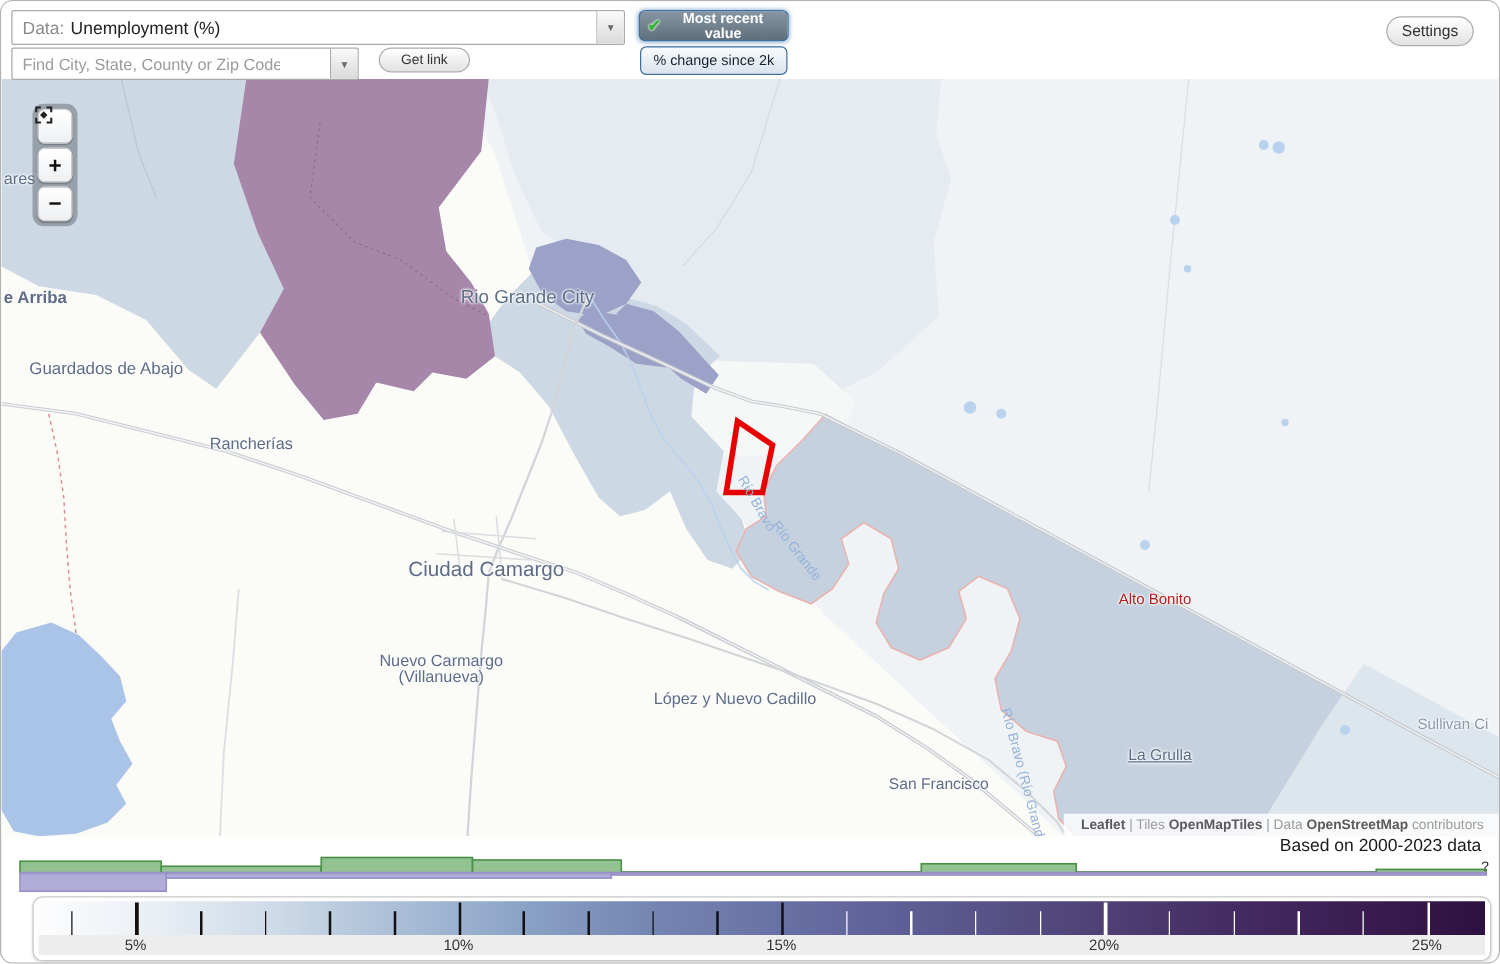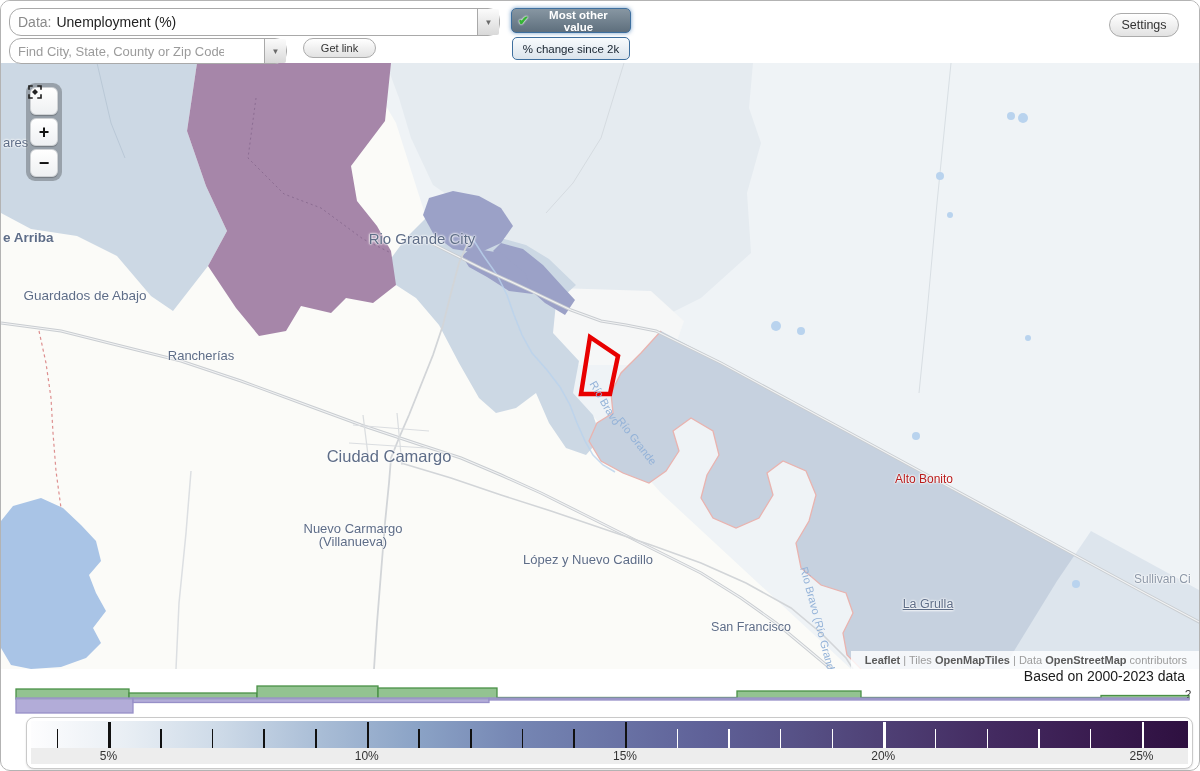--- a/index.html
+++ b/index.html
@@ -1,20 +1,20 @@
 <!DOCTYPE html>
 <html><head>
 <meta charset="utf-8">
 <style>
   html,body{margin:0;padding:0;background:#fff;font-family:"Liberation Sans",sans-serif;}
   #page{position:relative;width:1200px;height:771px;box-sizing:border-box;border:1px solid #b3b3b3;border-radius:10px;overflow:hidden;background:#fff;}
 
   
   #topbar{position:absolute;left:0;top:0;width:1200px;height:62px;background:#fff;z-index:30;}
-  .selectbox{position:absolute;background:#fff;border:1px solid #a9a9a9;border-radius:12px;display:flex;align-items:center;}
+  .selectbox{position:absolute;background:#fff;border:1px solid #a9a9a9;border-radius:2px;display:flex;align-items:center;}
   #data-select{left:8px;top:7px;width:489px;height:26px;}
   #data-select .sel-text{padding-left:8px;font-size:14px;color:#222;white-space:nowrap;}
   #data-select .sel-label{color:#8a8a8a;margin-right:5px;}
   #search-wrap{left:8px;top:37px;width:276px;height:24px;gap:38px;}
   #search-input{border:0;outline:none;flex:1;height:100%;padding-left:8px;font-size:13px;color:#333;font-family:"Liberation Sans",sans-serif;background:transparent;}
   #search-input::placeholder{color:#9b9b9b;}
   .arrowbox{margin-left:auto;width:21px;align-self:stretch;display:flex;align-items:center;justify-content:center;background:linear-gradient(#fbfbfb,#d9d9d9);border-left:1px solid #a9a9a9;border-radius:0 2px 2px 0;font-size:8px;color:#6a6a6a;cursor:pointer;}
   .pillbtn{position:absolute;border:1px solid #ababab;border-radius:12px;background:linear-gradient(#ffffff,#e2e2e2);font-size:12.5px;color:#333;font-family:"Liberation Sans",sans-serif;cursor:pointer;}
   #getlink-btn{left:302px;top:37px;width:73px;height:20px;font-size:11px;}
   #settings-btn{left:1108px;top:12px;width:70px;height:24px;}
@@ -58,21 +58,21 @@
       <span class="sel-text"><span class="sel-label">Data:</span><span>Unemployment (%)</span></span>
       <span class="arrowbox">▼</span>
     </div>
     <div class="selectbox" id="search-wrap">
       <input id="search-input" placeholder="Find City, State, County or Zip Code" style="">
       <span class="arrowbox">▼</span>
     </div>
     <button class="pillbtn" id="getlink-btn">Get link</button>
     <button class="togglebtn" id="recent-btn">
       <span class="check">✔</span>
-      <span>Most other value</span>
+      <span>Most recent value</span>
     </button>
     <button class="togglebtn" id="change-btn">% change since 2k</button>
     <button class="pillbtn" id="settings-btn">Settings</button>
   </div>
 
   <div id="map">
     <svg width="1200" height="606" viewBox="0 0 1200 606">
       <rect x="0" y="0" width="1200" height="606" fill="#fbfbf8"></rect>
       <polygon points="360,0 1200,0 1200,606 850,606 660,430 545,300 430,170 395,60" fill="#eff3f6"></polygon>
       <polygon points="385,0 752,0 748,45 760,80 746,130 750,190 700,235 660,255 620,250 580,240 545,215 510,180 470,148 432,122 410,75 398,35" fill="#e5ebf0"></polygon>

